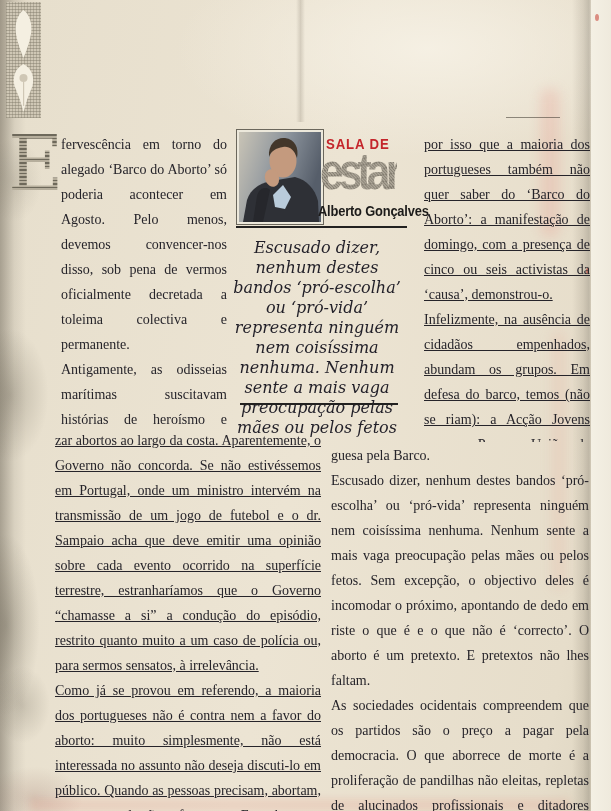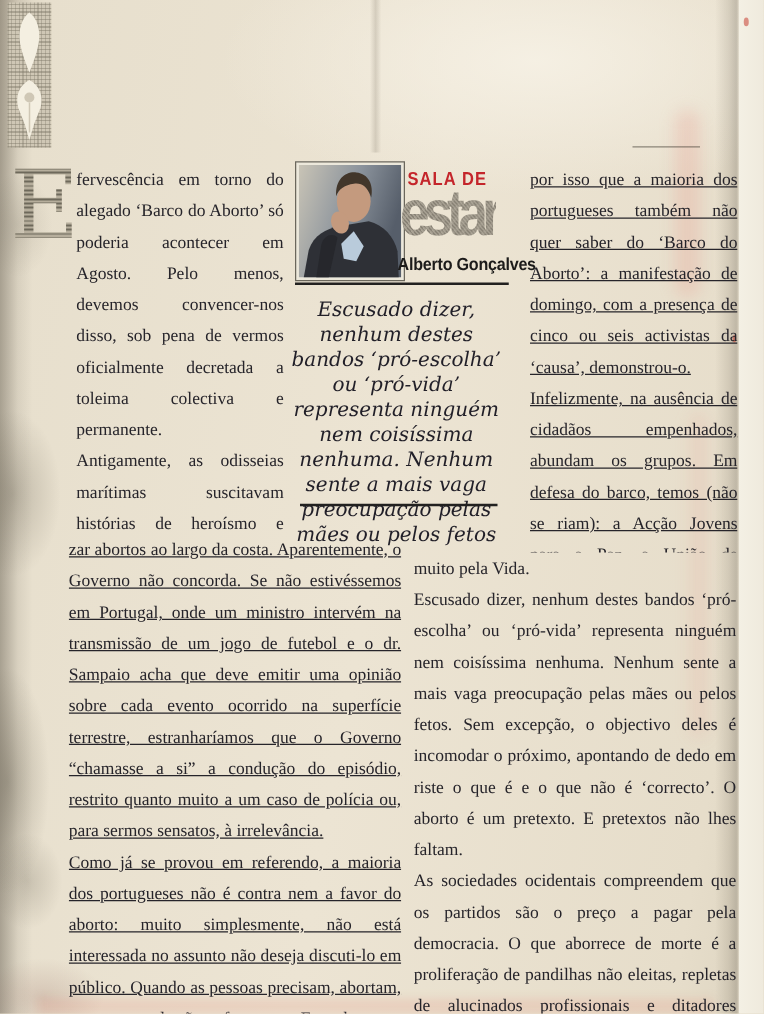--- a/index.html
+++ b/index.html
@@ -167,18 +167,18 @@
     <p>por isso que a maioria dos portugueses também não quer saber do ‘Barco do Aborto’: a manifestação de domingo, com a presença de cinco ou seis activistas da ‘causa’, demonstrou-o.</p>
     <p>Infelizmente, na ausência de cidadãos empenhados, abundam os grupos. Em defesa do barco, temos (não se riam): a Acção Jovens para a Paz, a União de Mulheres Alternativa e Resposta, a Não te Prives e o Clube Safo. No lado oposto navega a Federação Portu-</p>
   </div>
 
   <div class="col col-lb">
     <p>zar abortos ao largo da costa. Aparentemente, o Governo não concorda. Se não estivéssemos em Portugal, onde um ministro intervém na transmissão de um jogo de futebol e o dr. Sampaio acha que deve emitir uma opinião sobre cada evento ocorrido na superfície terrestre, estranharíamos que o Governo “chamasse a si” a condução do episódio, restrito quanto muito a um caso de polícia ou, para sermos sensatos, à irrelevância.</p>
     <p>Como já se provou em referendo, a maioria dos portugueses não é contra nem a favor do aborto: muito simplesmente, não está interessada no assunto não deseja discuti-lo em público. Quando as pessoas precisam, abortam, e, regra geral, não o fazem em Espanha, nem em condições sinistras, nem morrem ou são presas ou “humilhadas” em consequência. Fazem-no, apenas, e depois voltam à vidinha sem fantasmas. Conheço dezenas de exemplos. Conhecemos todos. É</p>
   </div>
 
   <div class="col col-rb">
-    <p>muito pela Vida.</p>
+    <p>guesa pela Barco.</p>
     <p>Escusado dizer, nenhum destes bandos ‘pró-escolha’ ou ‘pró-vida’ representa ninguém nem coisíssima nenhuma. Nenhum sente a mais vaga preocupação pelas mães ou pelos fetos. Sem excepção, o objectivo deles é incomodar o próximo, apontando de dedo em riste o que é e o que não é ‘correcto’. O aborto é um pretexto. E pretextos não lhes faltam.</p>
     <p>As sociedades ocidentais compreendem que os partidos são o preço a pagar pela democracia. O que aborrece de morte é a proliferação de pandilhas não eleitas, repletas de alucinados profissionais e ditadores estagiários, com inclinação para a propaganda e talento para o circo. Por estes dias, cientistas suíços anunciaram que repreender os outros desperta uma zona do cérebro associada ao prazer. Não é exactamente uma novidade.</p>
 
   </div>
 </div>
 
 </body></html>

